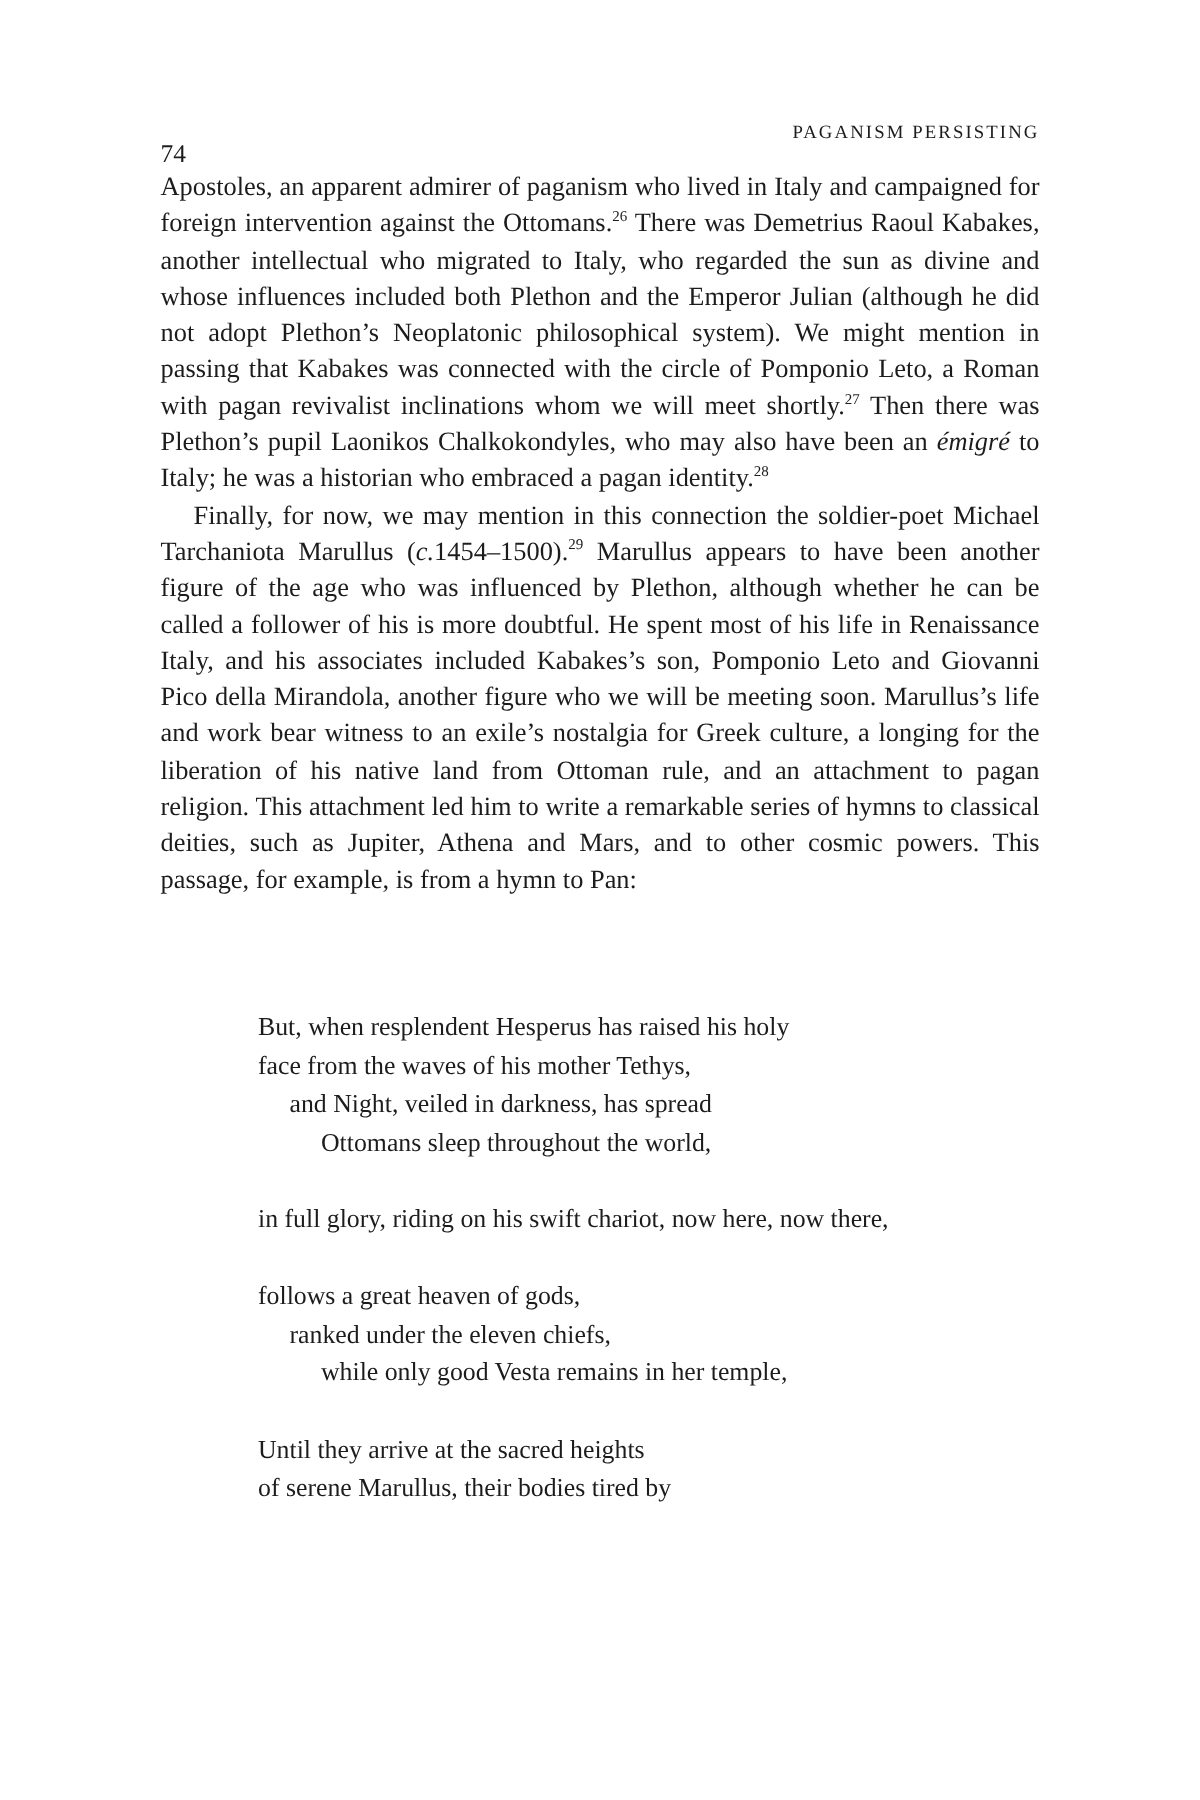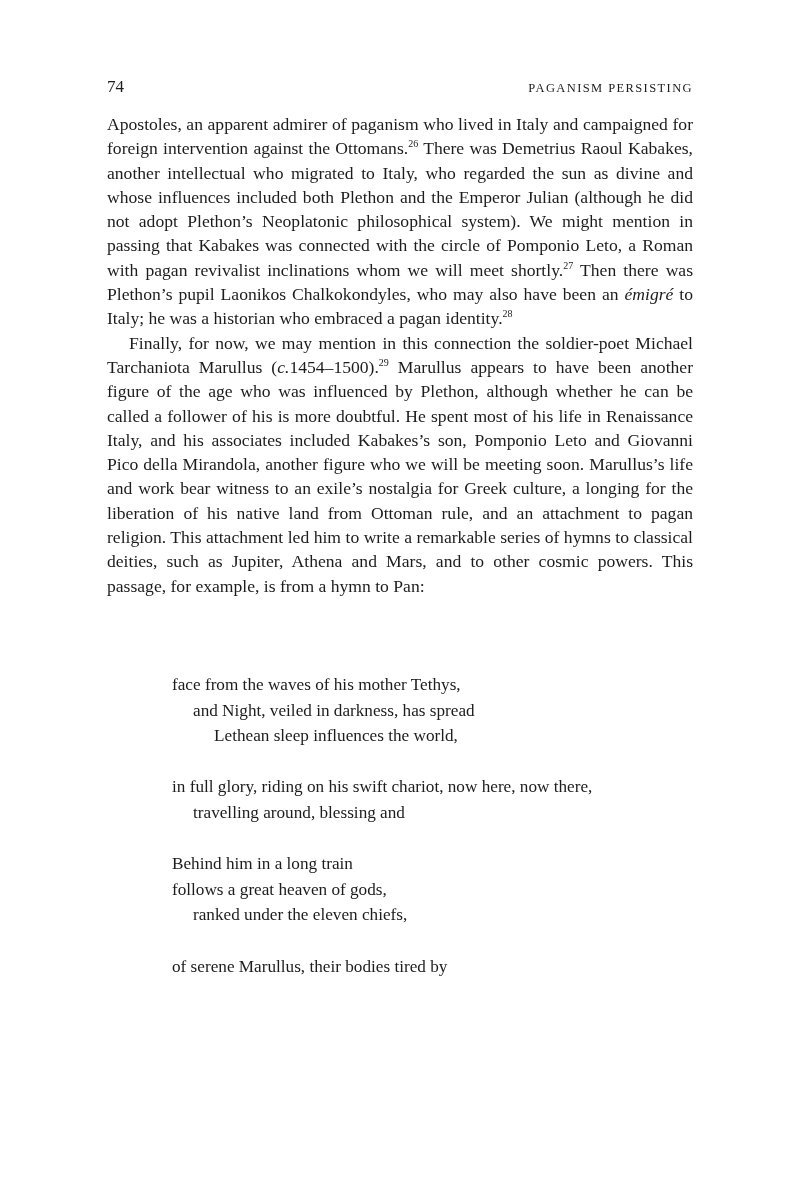--- a/index.html
+++ b/index.html
@@ -18,21 +18,21 @@
     .running-head {
       position: absolute;
       top: 76px;
       left: 107px;
       width: 586px;
       height: 24px;
     }
     .page-number {
       position: absolute;
       left: 0;
-      top: 0;
+      top: 16px;
       font-size: 17px;
       line-height: 22px;
     }
     .running-title {
       position: absolute;
       left: 0;
       right: 0;
       top: 2px;
       text-align: right;
       font-size: 12.5px;
@@ -88,29 +88,30 @@
   <span class="running-title">PAGANISM PERSISTING</span>
 </div>
 
 <div class="body-text">
   <p class="para"><span>Apostoles, an apparent admirer of paganism who lived in Italy and campaigned for foreign intervention against the Ottomans.</span><sup>26</sup><span> There was Demetrius Raoul Kabakes, another intellectual who migrated to Italy, who regarded the sun as divine and whose influences included both Plethon and the Emperor Julian (although he did not adopt Plethon’s Neoplatonic philosophical system). We might mention in passing that Kabakes was connected with the circle of Pomponio Leto, a Roman with pagan revivalist inclinations whom we will meet shortly.</span><sup>27</sup><span> Then there was Plethon’s pupil Laonikos Chalkokondyles, who may also have been an </span><em>émigré</em><span> to Italy; he was a historian who embraced a pagan identity.</span><sup>28</sup></p>
   <p class="para indent"><span>Finally, for now, we may mention in this connection the soldier-poet Michael Tarchaniota Marullus (</span><em>c.</em><span>1454–1500).</span><sup>29</sup><span> Marullus appears to have been another figure of the age who was influenced by Plethon, although whether he can be called a follower of his is more doubtful. He spent most of his life in Renaissance Italy, and his associates included Kabakes’s son, Pomponio Leto and Giovanni Pico della Mirandola, another figure who we will be meeting soon. Marullus’s life and work bear witness to an exile’s nostalgia for Greek culture, a longing for the liberation of his native land from Ottoman rule, and an attachment to pagan religion. This attachment led him to write a remarkable series of hymns to classical deities, such as Jupiter, Athena and Mars, and to other cosmic powers. This passage, for example, is from a hymn to Pan:</span></p>
 </div>
 
 <div class="verse">
   <div class="stanza">
+      <span class="vline i0">But, when resplendent Hesperus has raised his holy</span>
       <span class="vline i0">face from the waves of his mother Tethys,</span>
       <span class="vline i1">and Night, veiled in darkness, has spread</span>
-      <span class="vline i2">Lethean sleep influences the world,</span>
+      <span class="vline i2">Ottomans sleep throughout the world,</span>
     </div>
   <div class="stanza">
       <span class="vline i0">in full glory, riding on his swift chariot, now here, now there,</span>
-      <span class="vline i1">travelling around, blessing and</span>
     </div>
   <div class="stanza">
-      <span class="vline i0">Behind him in a long train</span>
       <span class="vline i0">follows a great heaven of gods,</span>
       <span class="vline i1">ranked under the eleven chiefs,</span>
+      <span class="vline i2">while only good Vesta remains in her temple,</span>
     </div>
   <div class="stanza">
+      <span class="vline i0">Until they arrive at the sacred heights</span>
       <span class="vline i0">of serene Marullus, their bodies tired by</span>
     </div>
 </div>
 
 </body></html>

